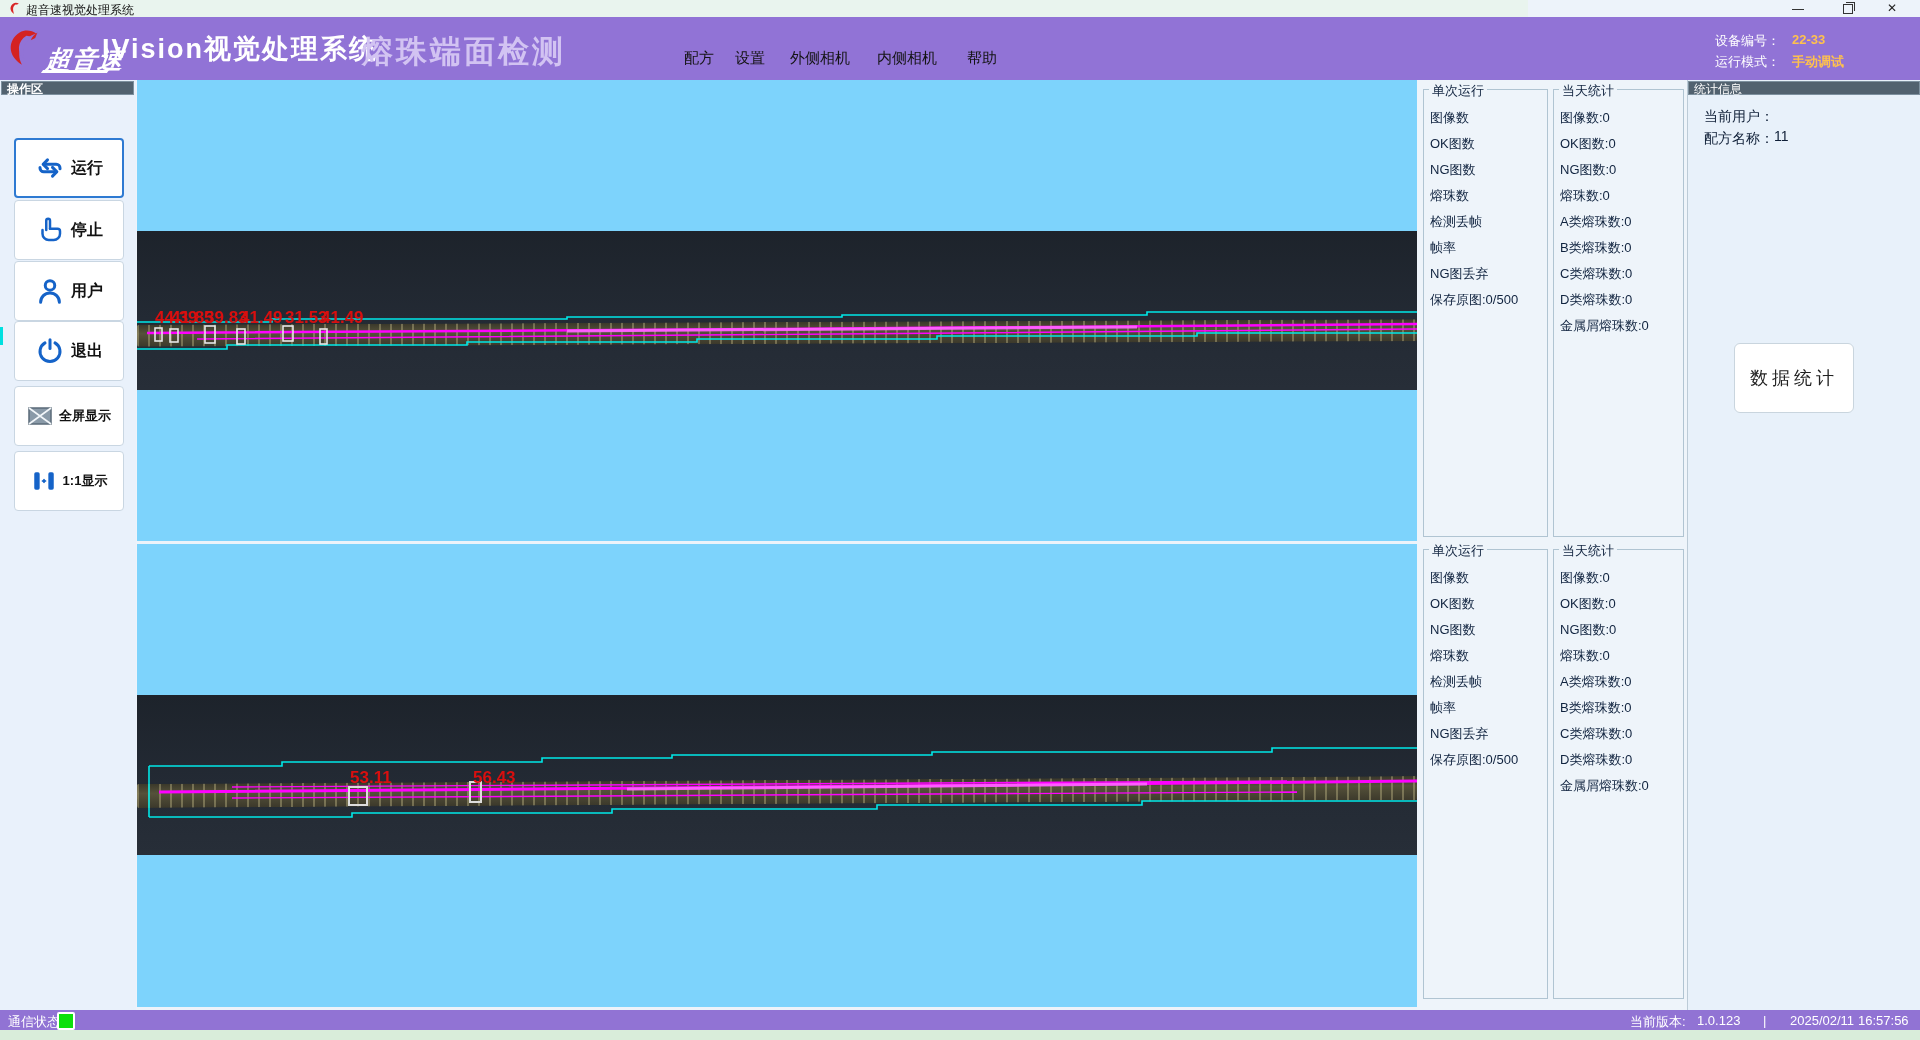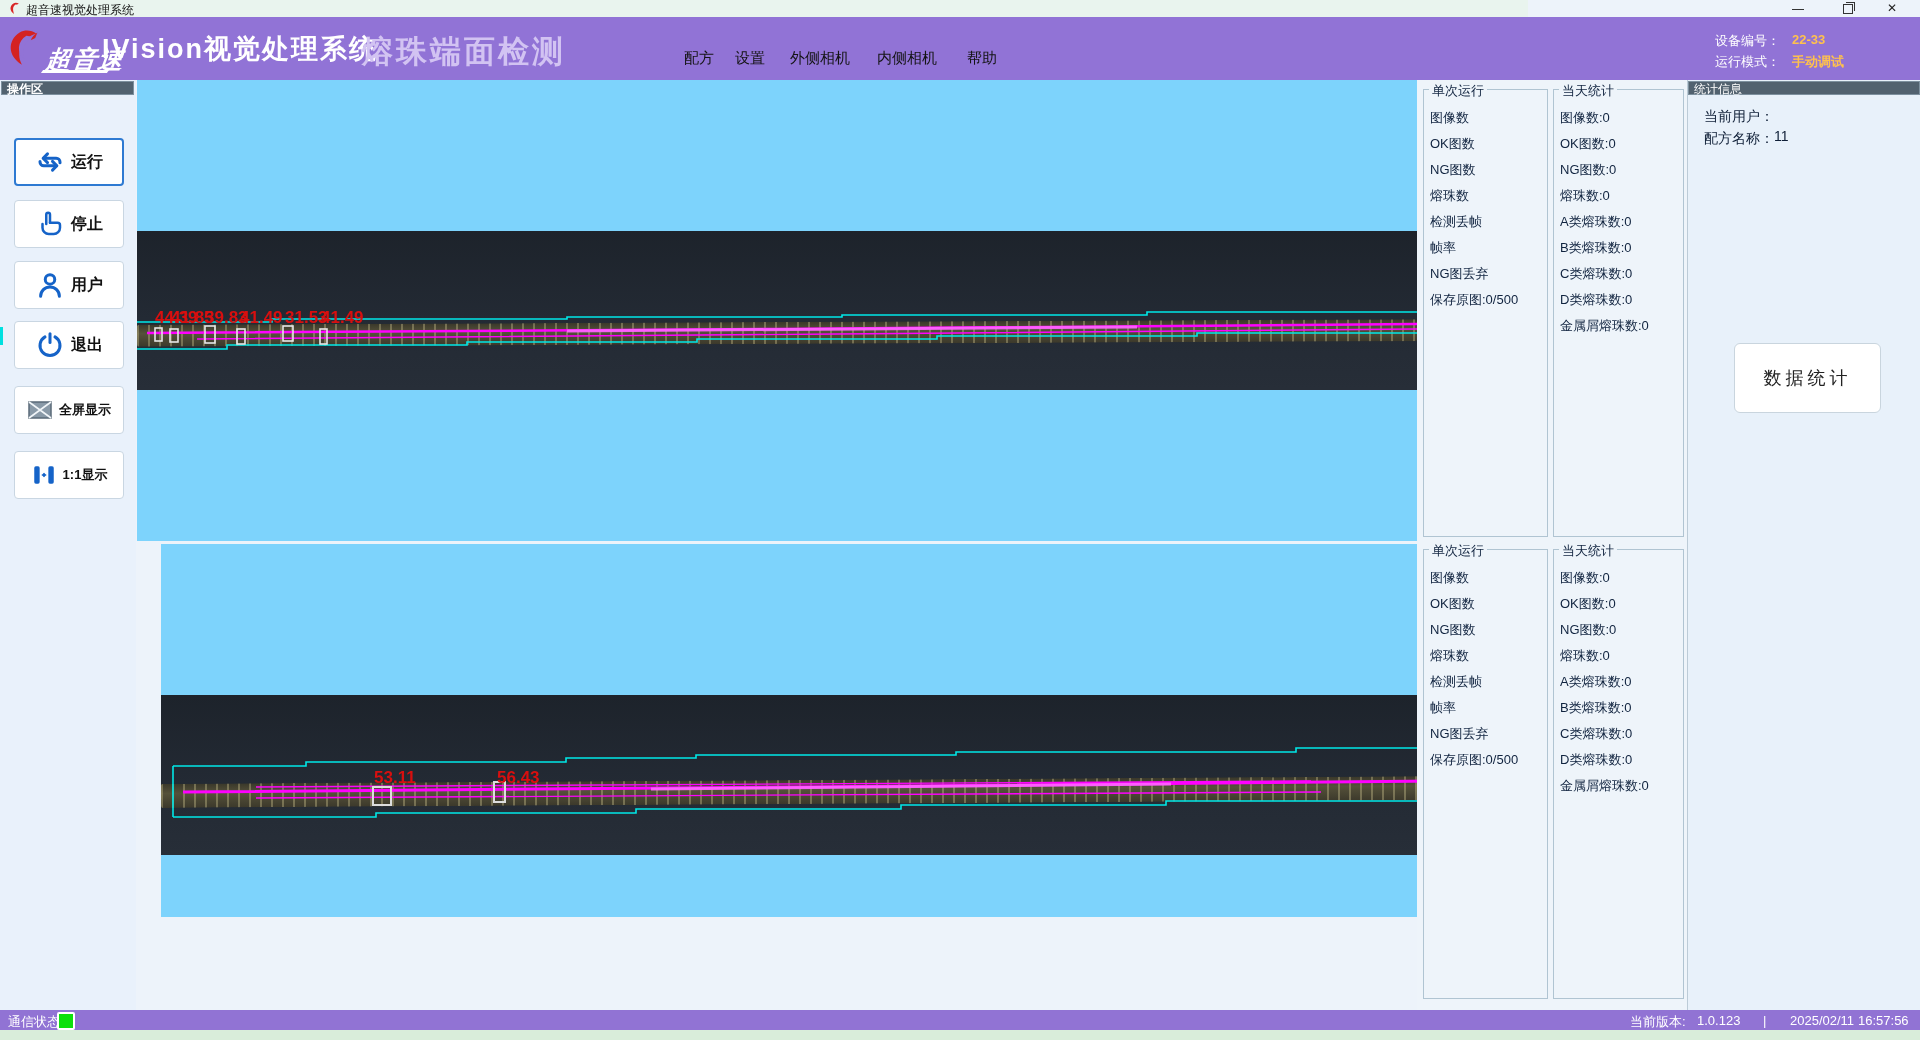--- a/index.html
+++ b/index.html
@@ -26,51 +26,51 @@
   .brand-underline{position:absolute;left:42px;top:53px;width:66px;height:3px;background:#fff;transform:skewX(-35deg);}
   .app-title{position:absolute;left:102px;top:14px;color:#ffffff;font-size:27px;font-weight:bold;letter-spacing:2px;}
   .app-subtitle{position:absolute;left:362px;top:14px;color:#d2c3f2;font-size:31px;font-weight:bold;letter-spacing:3px;}
   .menu-item{position:absolute;top:32px;color:#141414;font-size:15px;cursor:default;}
   .hdr-label{position:absolute;color:#fff;font-size:13px;}
   .hdr-value{position:absolute;color:#ffc14d;font-size:13px;font-weight:bold;}
 
   
   .sidebar{left:0;top:80px;width:136px;height:930px;background:#e9f1fb;font-weight:bold;}
   .panel-caption{position:absolute;background:#52626f;color:#fff;font-size:12px;line-height:14px;padding-left:5px;border:1px solid #7d909e;box-sizing:border-box;}
-  .side-btn{position:absolute;left:14px;width:110px;height:48px;background:#fff;border:1px solid #c9d6e2;border-radius:4px;display:flex;align-items:center;justify-content:center;gap:6px;box-sizing:border-box;cursor:default;}
+  .side-btn{position:absolute;left:14px;width:110px;height:60px;background:#fff;border:1px solid #c9d6e2;border-radius:4px;display:flex;align-items:center;justify-content:center;gap:6px;box-sizing:border-box;cursor:default;}
   .side-btn.active{border:2px solid #2e7ad2;}
   .side-btn .lbl{font-size:16px;color:#111;}
   .side-btn .lbl.small{font-size:13px;}
   .cyan-sliver{left:0;top:327px;width:3px;height:18px;background:#00e0e0;}
 
   
   .cam{background:#7dd3fc;overflow:hidden;cursor:default;}
   .cam1{left:137px;top:80px;width:1280px;height:461px;}
-  .cam2{left:137px;top:544px;width:1280px;height:373px;margin-left:24px;}
+  .cam2{left:137px;top:544px;width:1280px;height:463px;}
   .band{position:absolute;left:0;width:100%;background:linear-gradient(180deg,#1d232b,#232a34 55%,#272e38);}
   .bead{position:absolute;left:0;width:100%;
     background-image:repeating-linear-gradient(90deg,rgba(218,208,152,.35) 0 2px,rgba(0,0,0,0) 2px 11px),
                      linear-gradient(180deg,#3a382a,#55513a 40%,#3c392b);
     border-radius:2px;}
   .overlay{position:absolute;left:0;top:0;}
   .meas{position:absolute;color:#d80f0f;font-size:17px;font-weight:bold;letter-spacing:0;white-space:nowrap;}
 
   
   .stats-bg{left:1417px;top:80px;width:270px;height:930px;background:#eef4fa;}
   .groupbox{position:absolute;border:1px solid #b0c4d2;box-sizing:border-box;}
   .gtitle{position:absolute;top:-8px;left:5px;background:#eef4fa;padding:0 3px;font-size:13px;color:#10233f;}
   .grows{padding:15px 0 0 6px;}
   .grow{height:26px;line-height:26px;font-size:13px;color:#10233f;white-space:nowrap;}
 
   
   .info-panel{left:1687px;top:80px;width:233px;height:930px;background:#e8f1fa;border-left:1px solid #bccbd7;box-sizing:border-box;}
   .info-label{position:absolute;font-size:14px;color:#0e1e36;font-weight:normal;}
   .info-value{position:absolute;font-size:14px;color:#0e1e36;}
   .prepare-btn{position:absolute;left:45px;top:130px;width:141px;height:75px;background:#f7a711;border:1.5px solid #1a1a1a;color:#333;font-size:20px;letter-spacing:10px;text-indent:10px;display:flex;align-items:center;justify-content:center;cursor:default;box-sizing:border-box;}
-  .data-btn{position:absolute;left:46px;top:263px;width:147px;height:70px;background:#fff;border:1px solid #c9d5de;border-radius:6px;color:#222;font-size:18px;letter-spacing:4px;display:flex;align-items:center;justify-content:center;cursor:default;box-sizing:border-box;}
+  .data-btn{position:absolute;left:46px;top:263px;width:120px;height:70px;background:#fff;border:1px solid #c9d5de;border-radius:6px;color:#222;font-size:18px;letter-spacing:4px;display:flex;align-items:center;justify-content:center;cursor:default;box-sizing:border-box;}
 
   
   .statusbar{left:0;top:1010px;width:1920px;height:20px;background:#9173d4;color:#fff;font-size:13px;}
   .statusbar span{position:absolute;top:3px;white-space:nowrap;}
   .comm-led{position:absolute;left:57px;top:2px;width:14px;height:14px;background:#0ce00c;border:2px solid #fff;border-radius:2px;box-sizing:content-box;}
   .bottom-strip{left:0;top:1030px;width:1920px;height:10px;background:#d9edda;}
 
   svg{display:block;}
 </style>
 </head>

